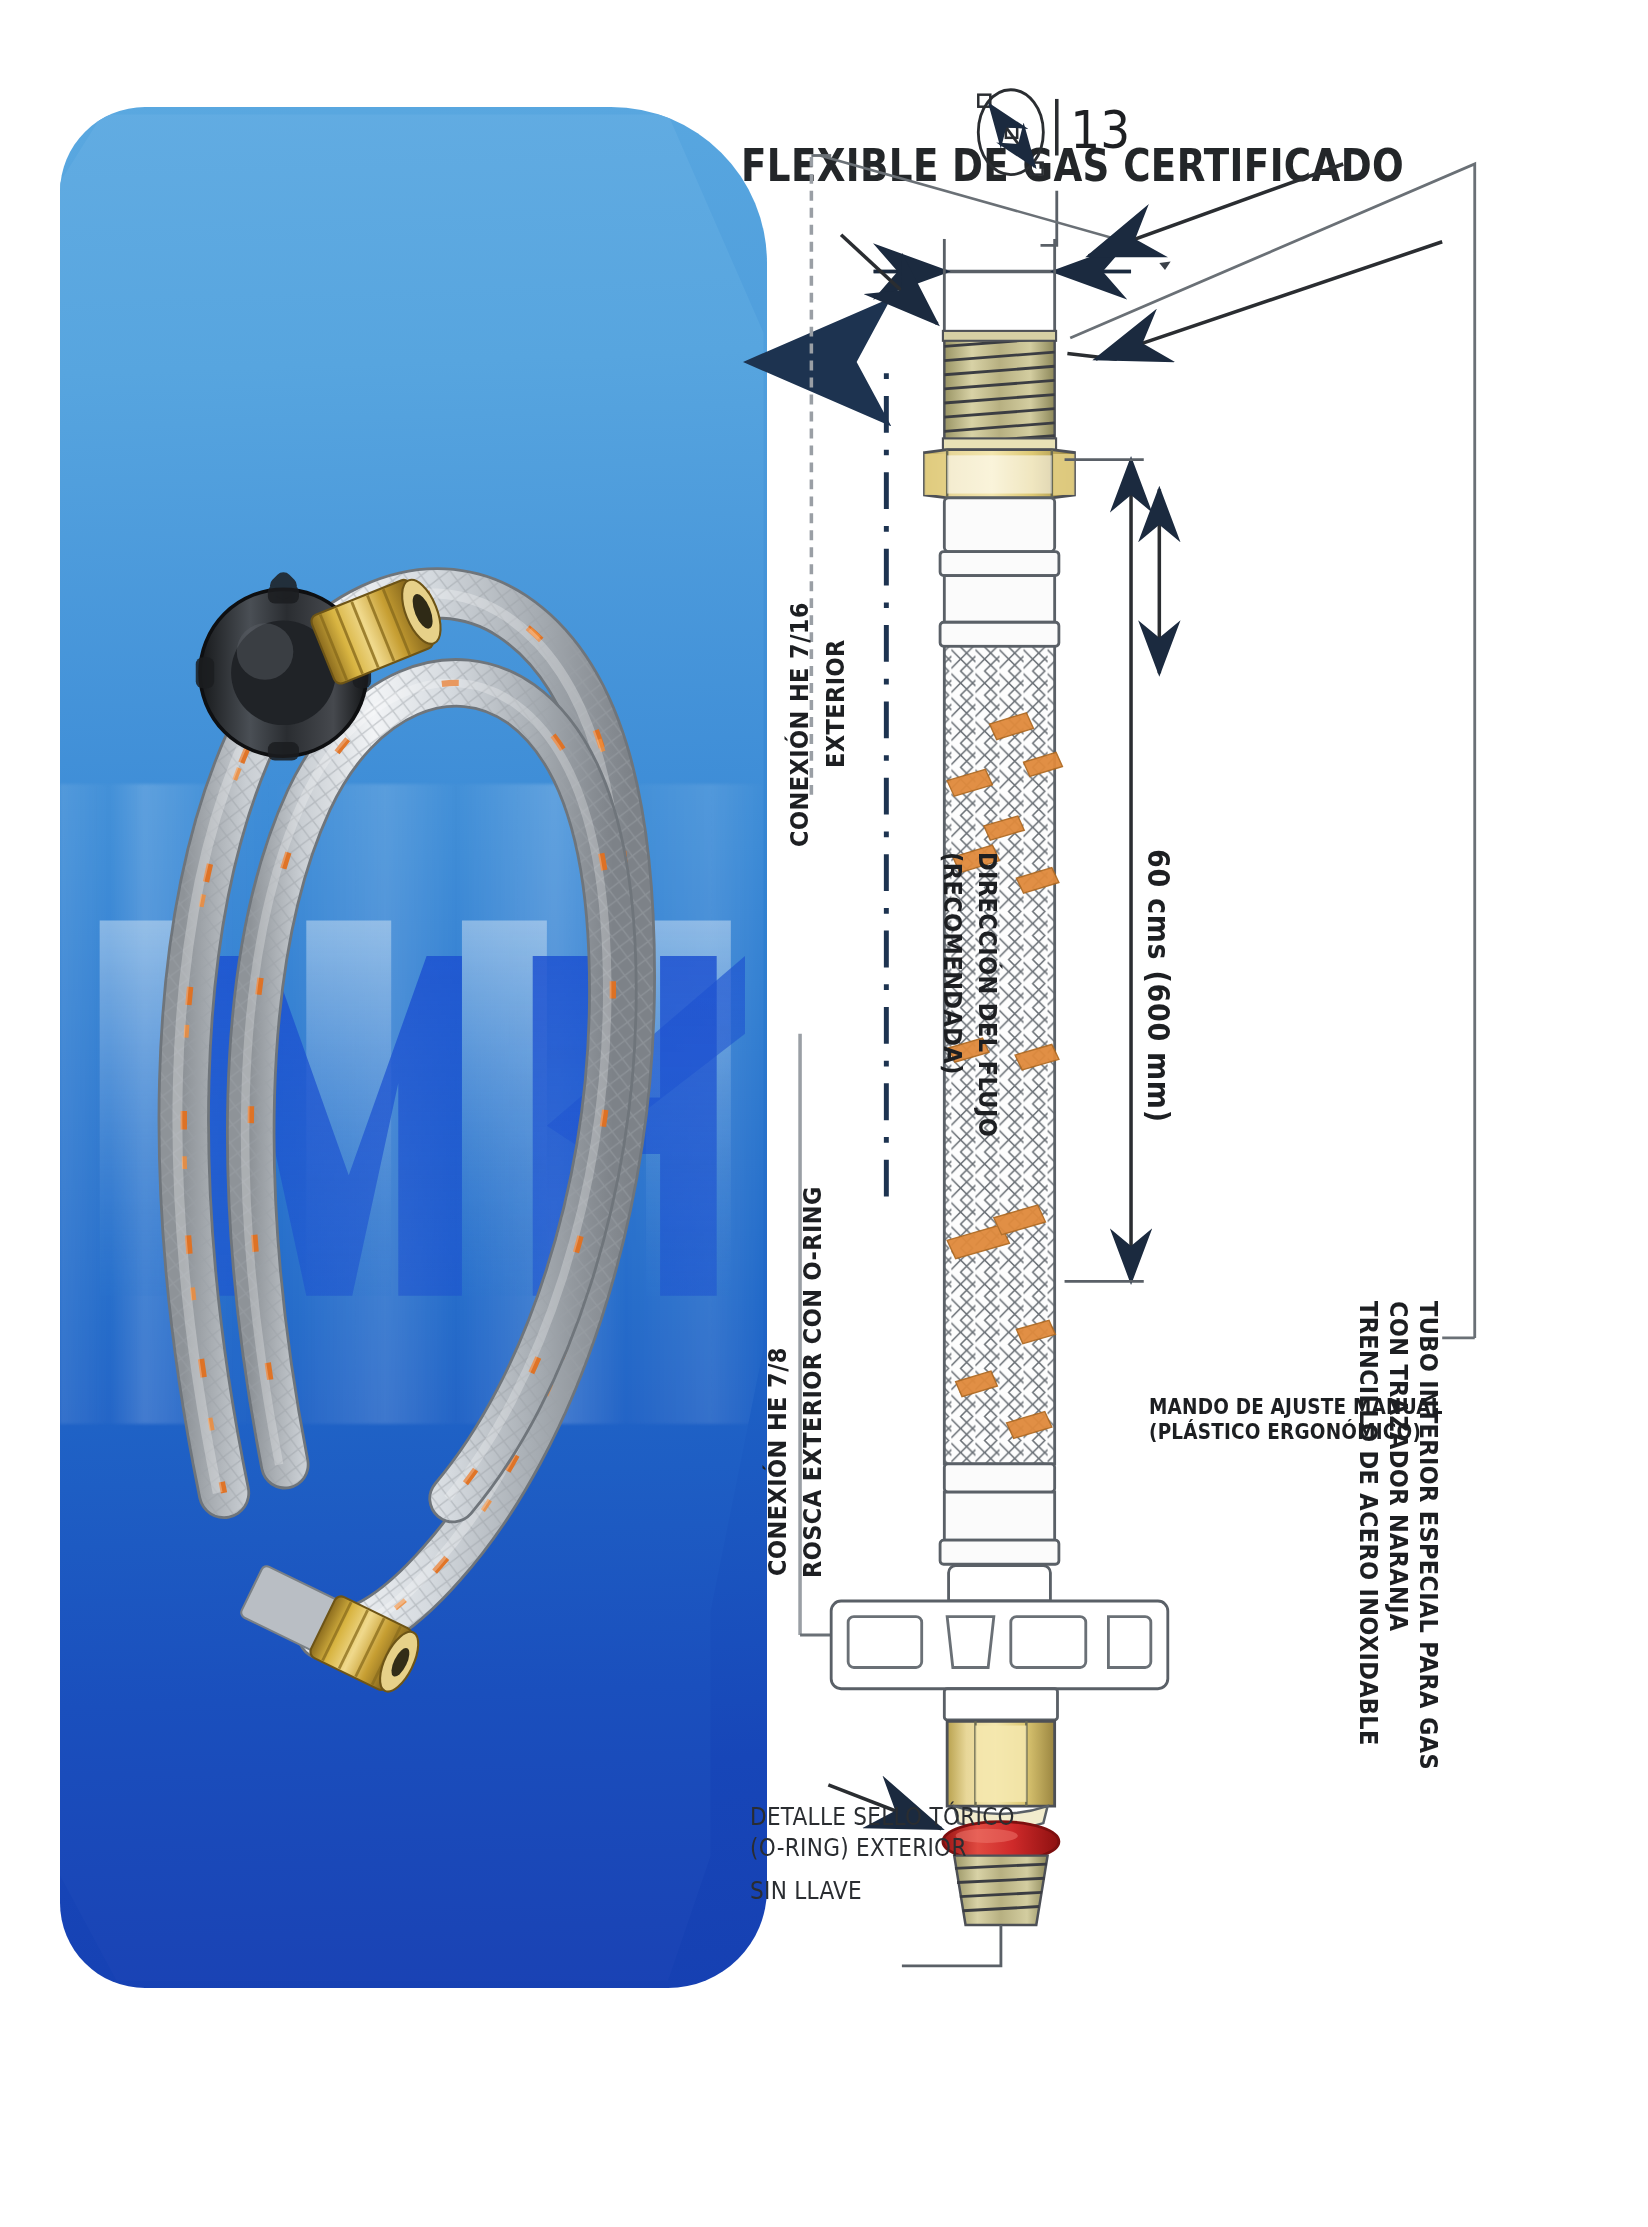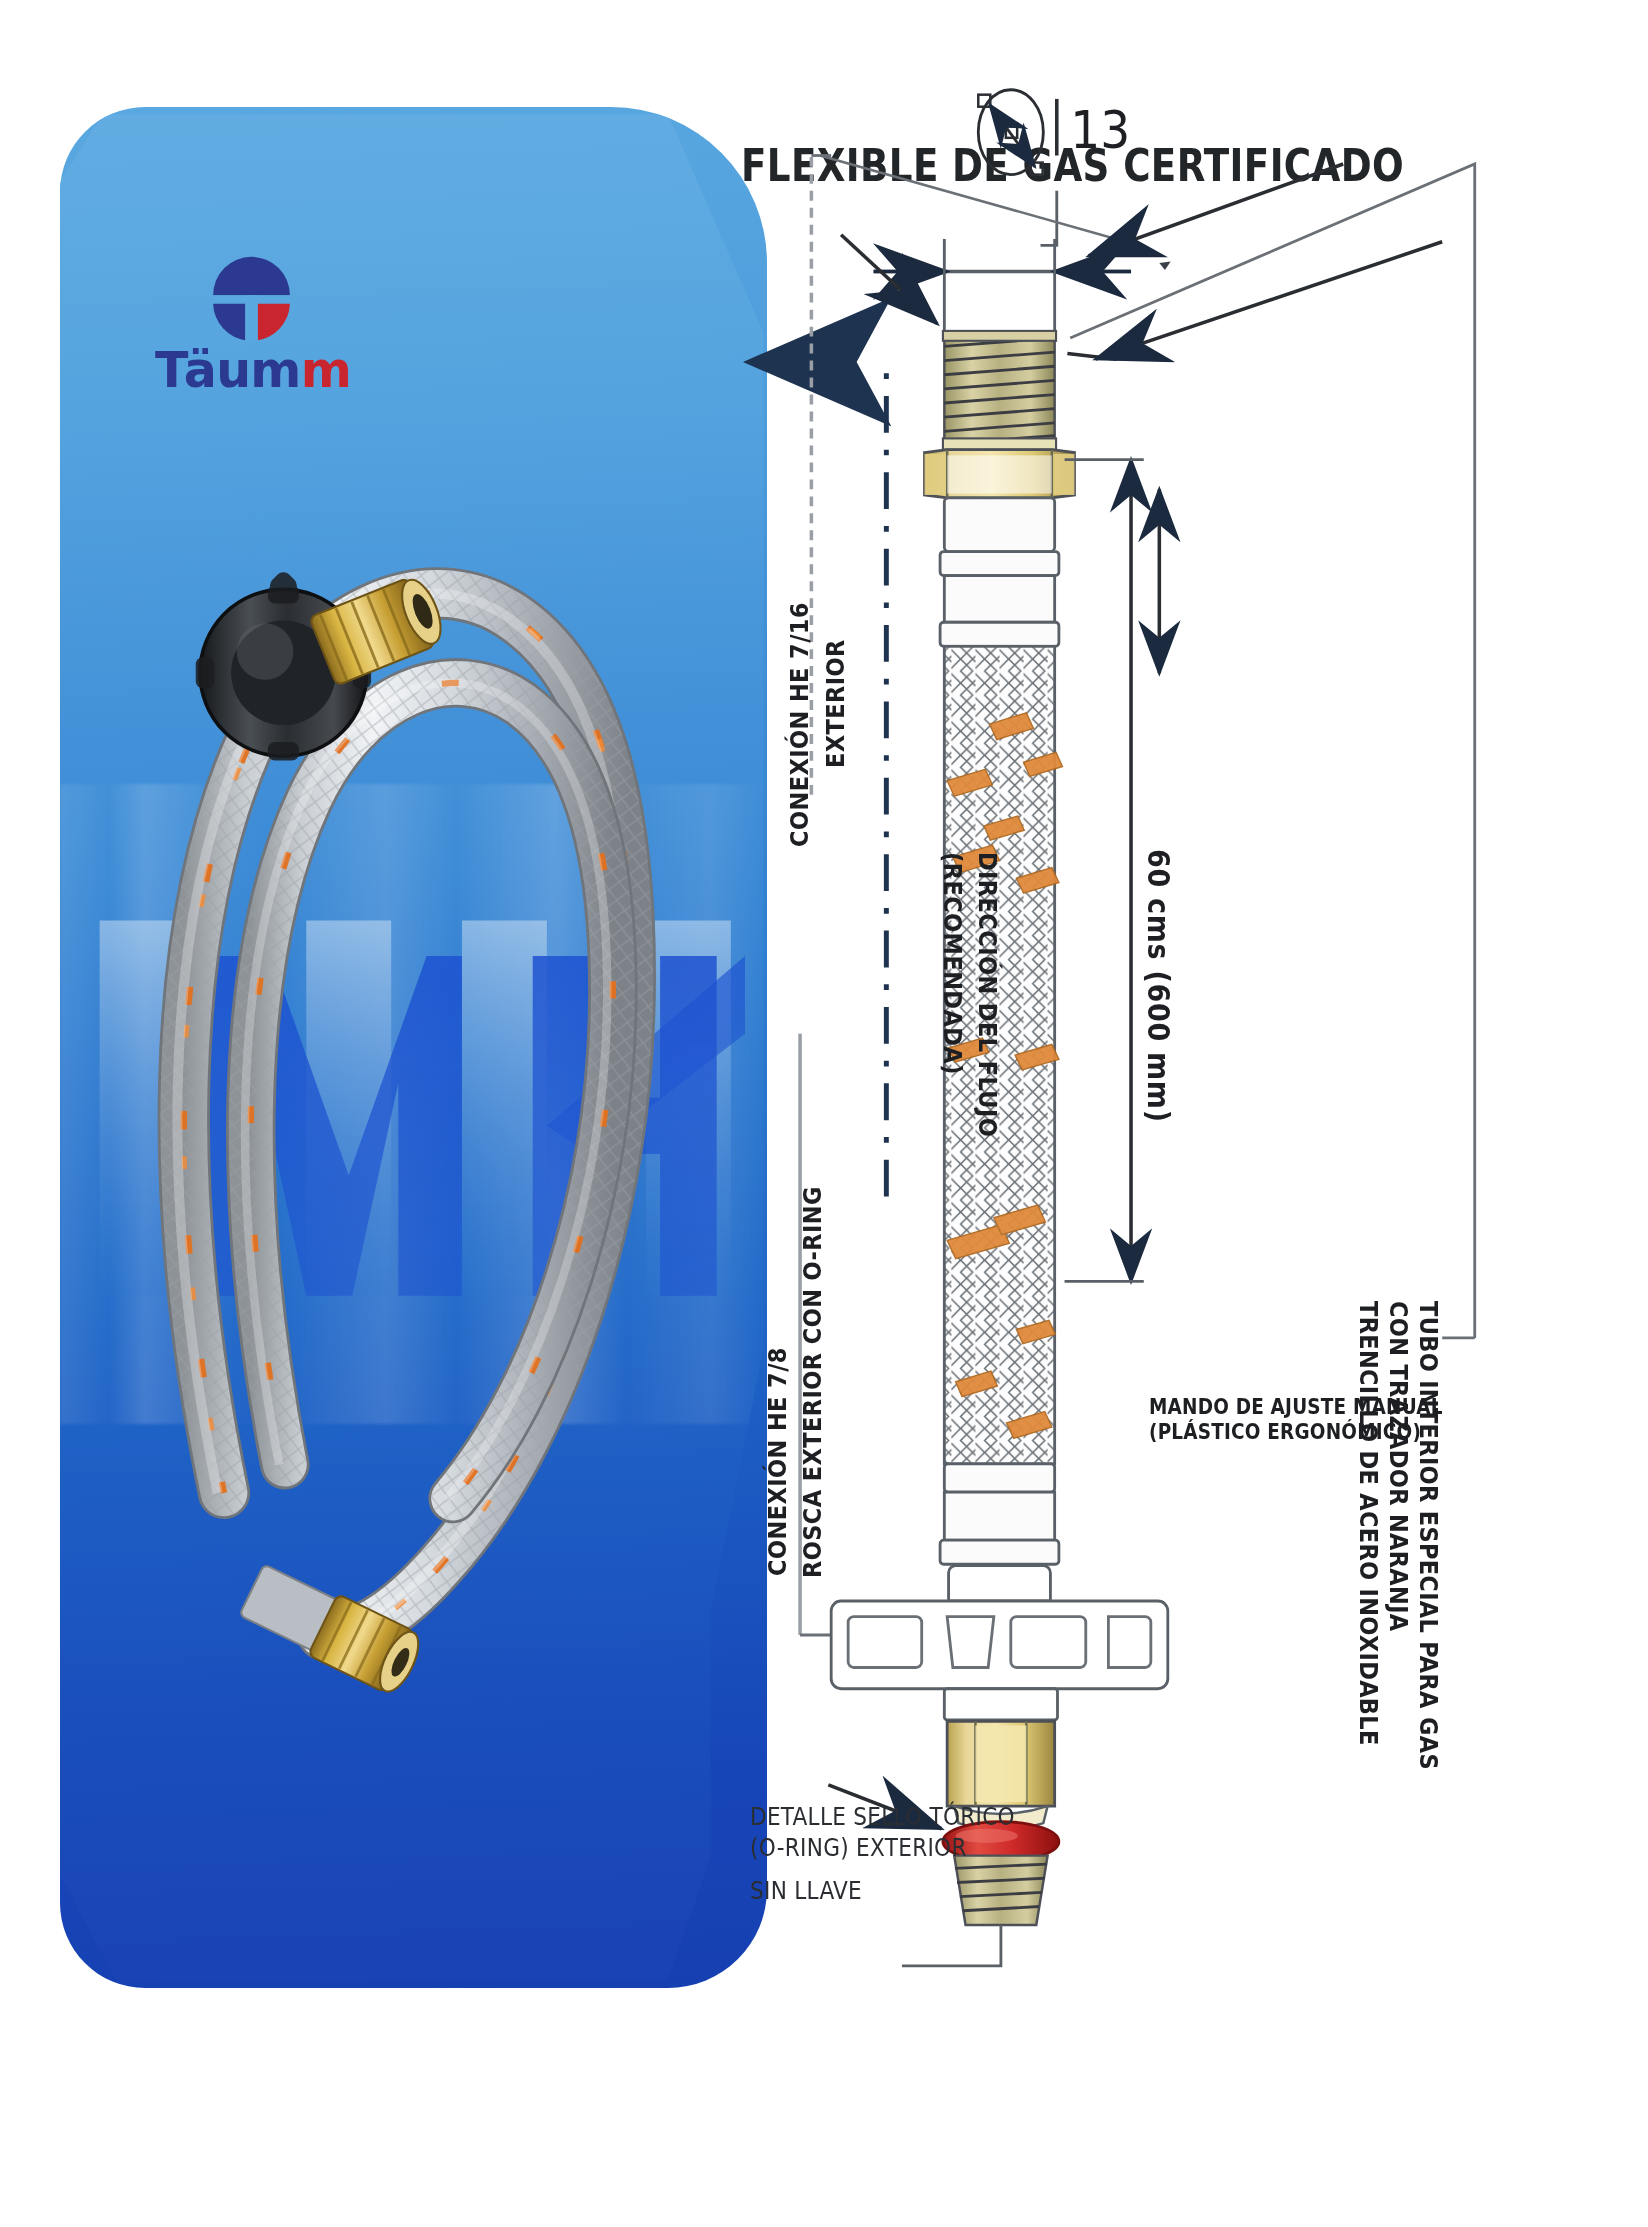--- a/index.html
+++ b/index.html
@@ -235,32 +235,20 @@
             <line x1="30" y1="-46" x2="30" y2="46"></line>
             <line x1="56" y1="-46" x2="56" y2="46"></line>
             <line x1="82" y1="-46" x2="82" y2="46"></line>
           </g>
           <ellipse cx="102" cy="0" rx="20" ry="46" fill="#e7d189" stroke="#6d5416" stroke-width="3"></ellipse>
           <ellipse cx="104" cy="0" rx="9" ry="22" fill="#332d17"></ellipse>
         </g>
       </svg>
     </div>
 
-    <div class="logo">
-      <svg class="logo-mark" viewBox="0 0 128 128">
-        <path d="M10 58 A54 54 0 0 1 118 58 Z" fill="#2b3990"></path>
-        <path d="M10 70 A54 54 0 0 0 58 122 L58 70 Z" fill="#2b3990"></path>
-        <path d="M118 70 A54 54 0 0 1 70 122 L70 70 Z" fill="#c8252e"></path>
-        <rect x="55" y="58" width="18" height="66" fill="#5aa8e0"></rect>
-        <rect x="10" y="58" width="108" height="10" fill="#5aa8e0"></rect>
-      </svg>
-      <div class="logo-word">
-        <span>Täum</span><span class="red">m</span>
-      </div>
-    </div>
   </div>
 
   <div class="title">FLEXIBLE DE GAS CERTIFICADO</div>
 
   <div class="tech">
     <svg viewBox="0 0 1250 2600" width="884" height="1839">
       <defs>
         <linearGradient id="brass2" x1="0" y1="0" x2="1" y2="0">
           <stop offset="0" stop-color="#b9a24f"></stop>
           <stop offset="0.18" stop-color="#e8d799"></stop>

